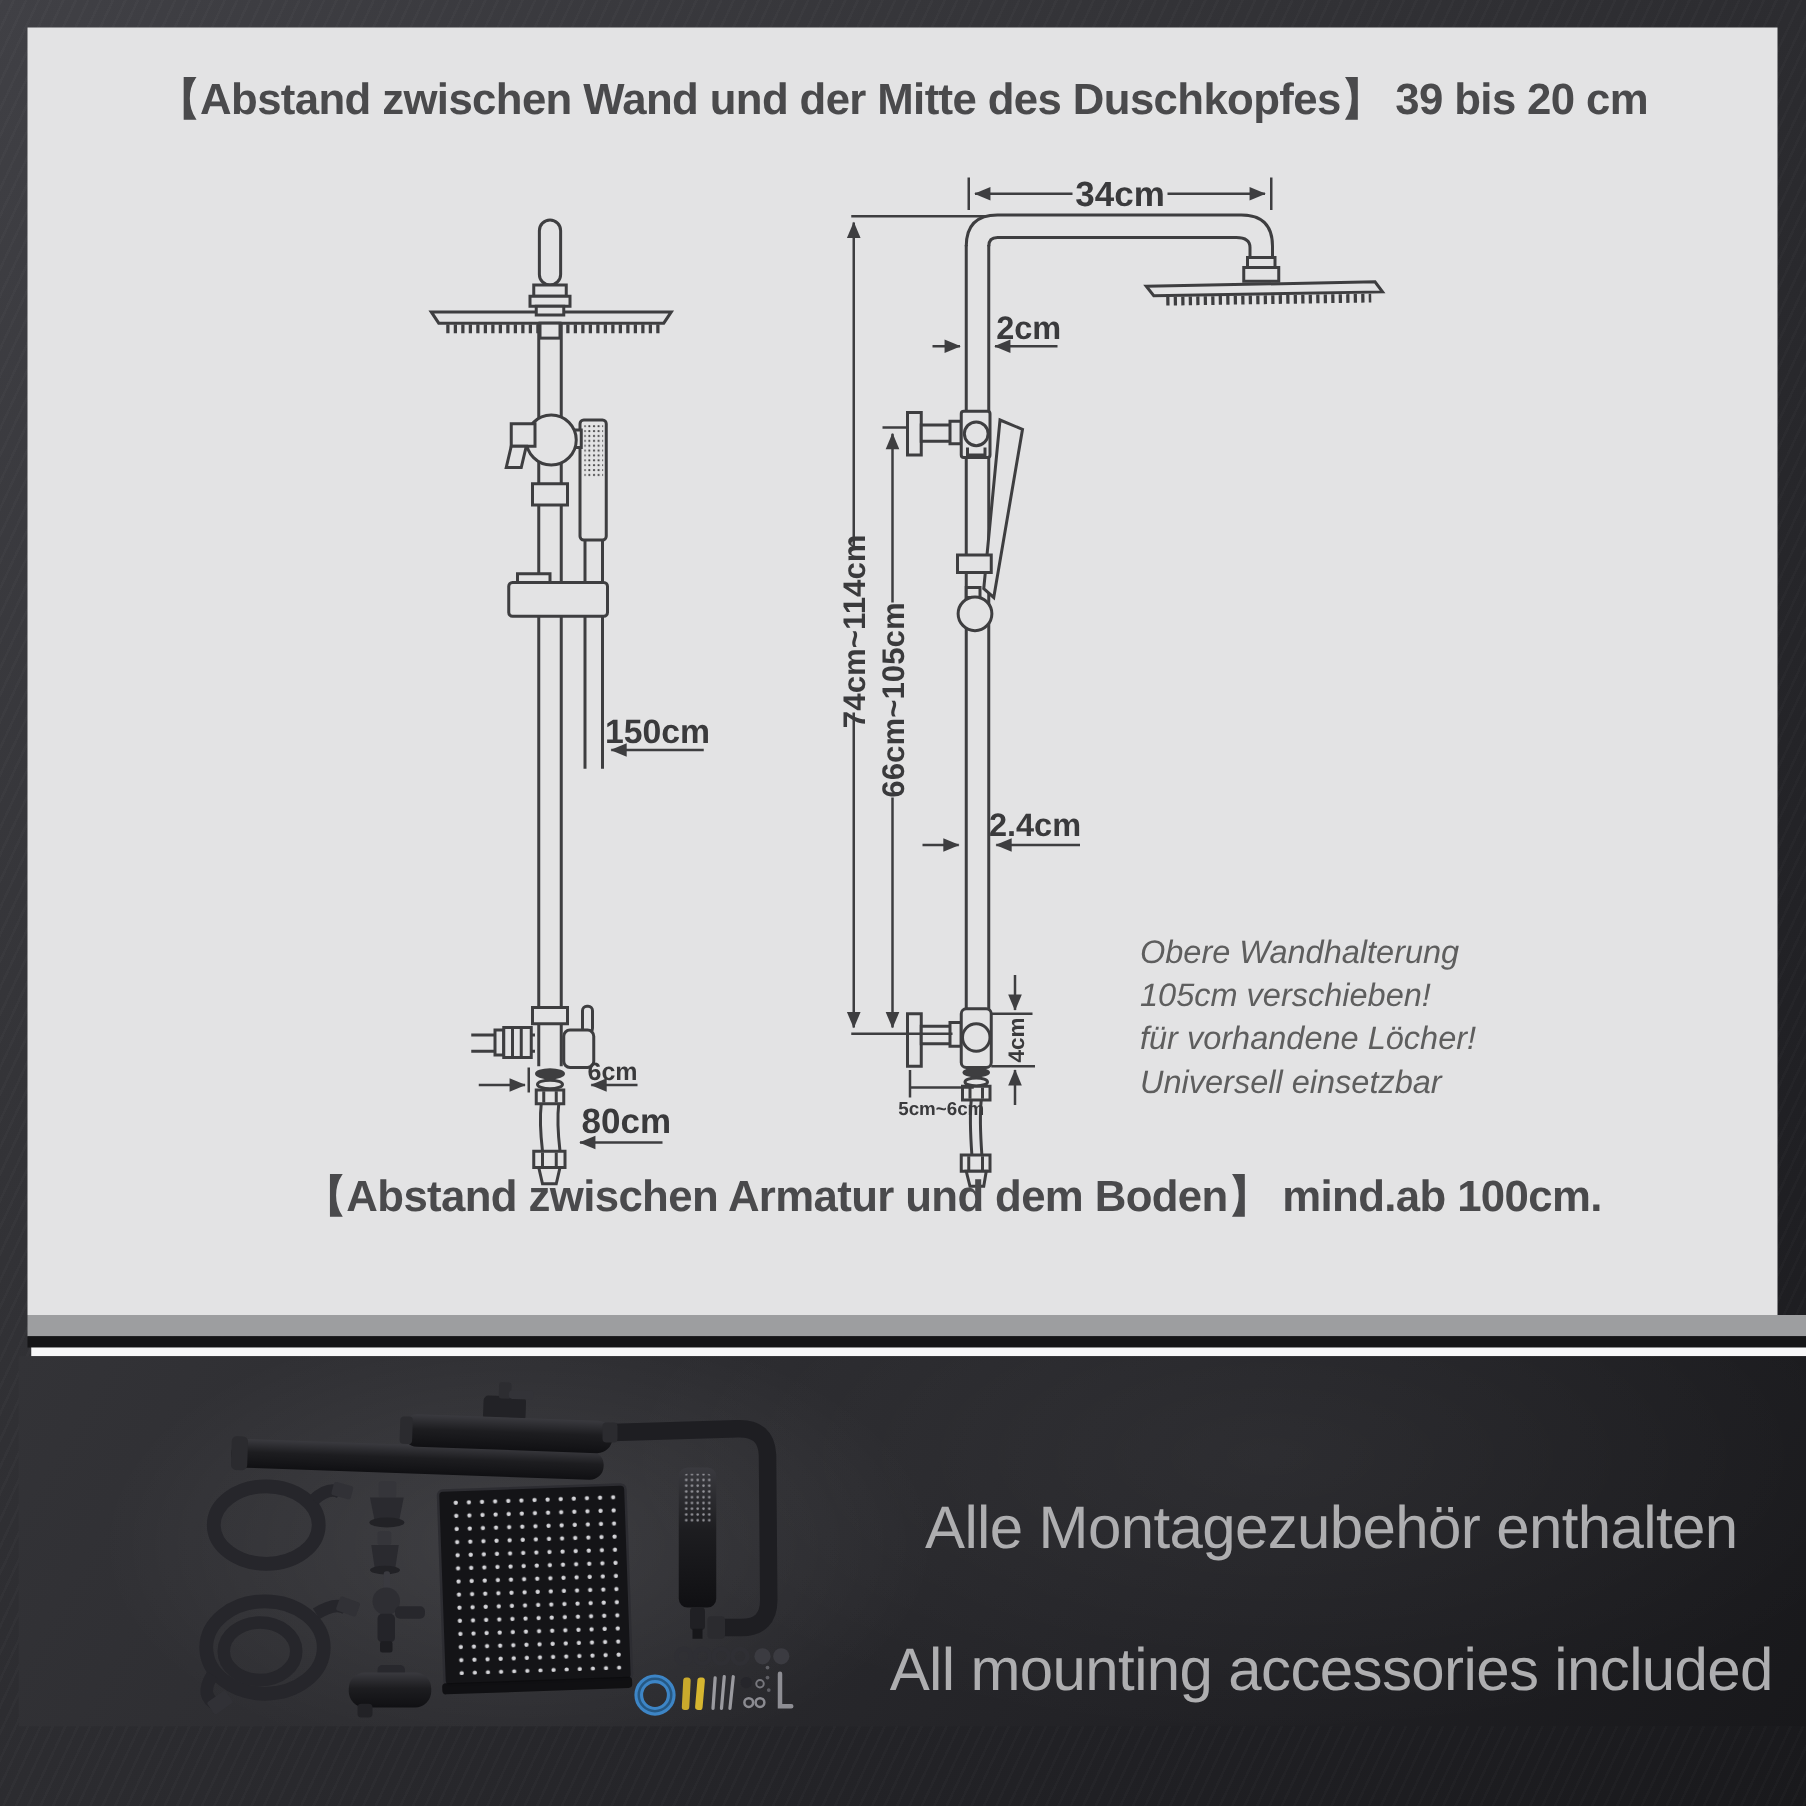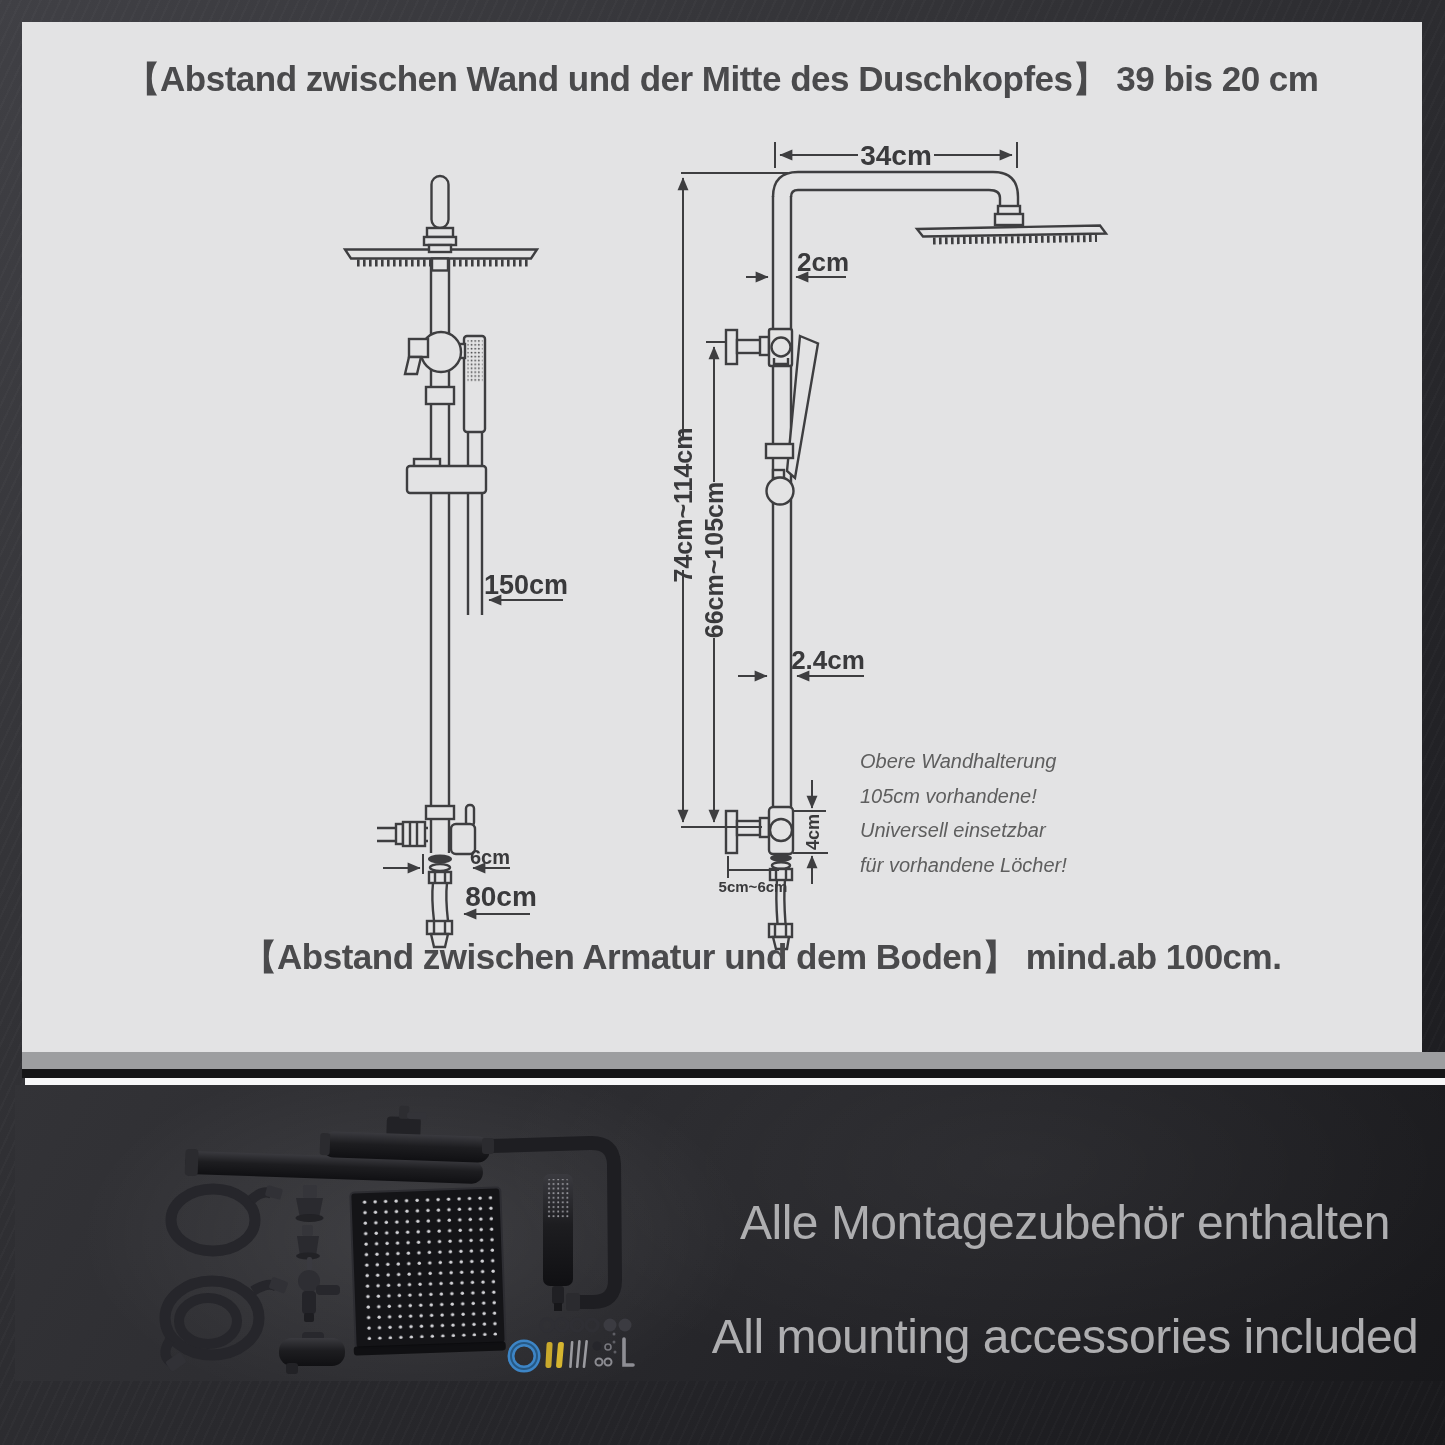--- a/index.html
+++ b/index.html
@@ -17,22 +17,22 @@
     background:#e3e3e4;
   }
   .title{
     position:absolute;left:0;width:1400px;text-align:center;
     color:#4a4a4c;font-weight:bold;font-size:35px;letter-spacing:-.5px;white-space:nowrap;
   }
   .title-top{top:34px;}
   .title-bottom{top:912px;padding-left:40px;}
   .diagram-svg{position:absolute;left:0;top:0;width:1400px;height:1030px;}
   .note{
-    position:absolute;left:838px;top:722px;width:300px;
-    font-style:italic;font-size:20px;line-height:34.5px;color:#5e5e5e;white-space:nowrap;
+    position:absolute;left:890px;top:722px;width:300px;
+    font-style:italic;font-size:26px;line-height:34.5px;color:#5e5e5e;white-space:nowrap;
   }
   .strip{position:absolute;left:22px;right:0;}
   .strip-gray{top:1052px;height:17px;background:#9d9ea0;}
   .strip-black{top:1069px;height:9px;background:#151517;}
   .strip-white{top:1078px;height:7px;background:#f7f7f8;left:25px;}
   .bottom-section{
     position:absolute;left:0;top:1085px;width:1445px;height:296px;
     background:
       radial-gradient(ellipse 480px 260px at 400px 150px,rgba(255,255,255,.09),rgba(255,255,255,0) 70%),
       radial-gradient(ellipse 700px 300px at 1000px 80px,rgba(255,255,255,.05),rgba(255,255,255,0) 75%),
@@ -221,23 +221,23 @@
         <g>
           <line x1="728" y1="856" x2="728" y2="878"></line>
           <line x1="728" y1="870" x2="779" y2="870"></line>
           <text x="753" y="892" font-size="15" text-anchor="middle" stroke="none">5cm~6cm</text>
         </g>
       </g>
     </svg>
 
     <div class="note">
       <div>Obere Wandhalterung</div>
-      <div>105cm vorhandene!</div>
+      <div>105cm verschieben!</div>
+      <div>für vorhandene Löcher!</div>
       <div>Universell einsetzbar</div>
-      <div>für vorhandene Löcher!</div>
     </div>
 
     <div class="title title-bottom">【Abstand zwischen Armatur und dem Boden】 mind.ab 100cm.</div>
   </div>
 
   <div class="strip strip-gray"></div>
   <div class="strip strip-black"></div>
   <div class="strip strip-white"></div>
 
   <div class="bottom-section">

